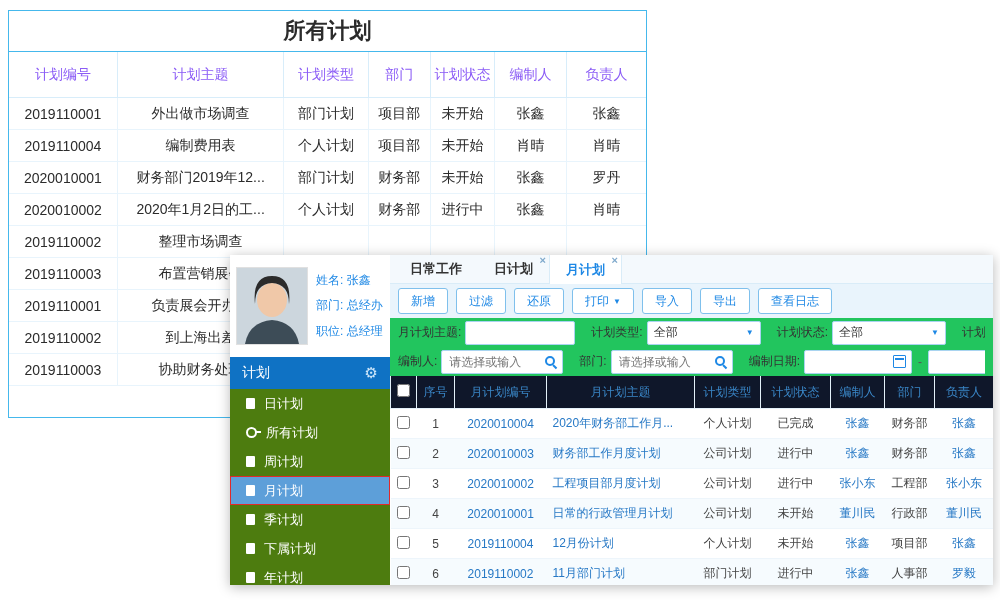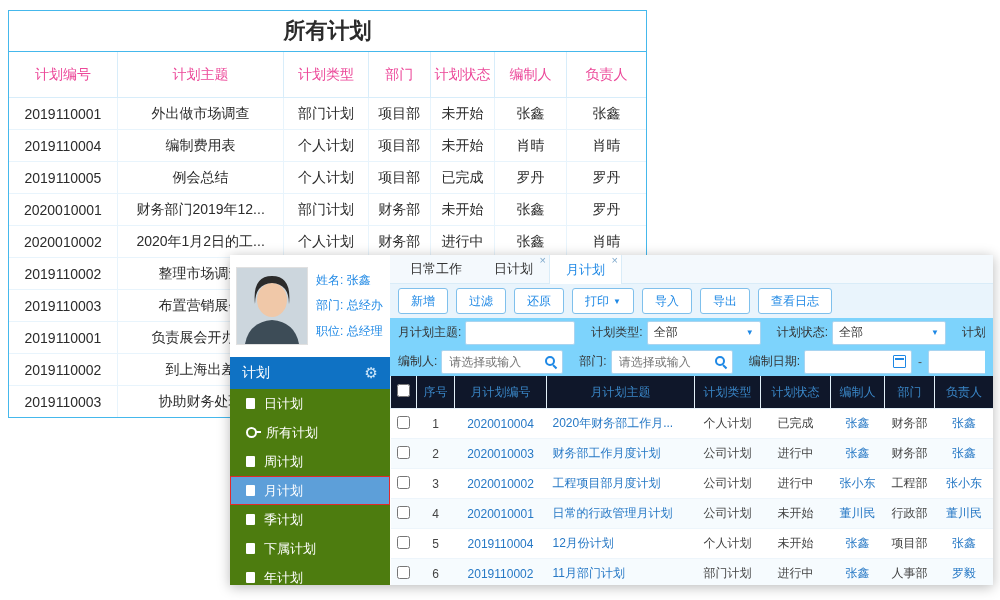--- a/index.html
+++ b/index.html
@@ -5,21 +5,21 @@
   html,body{margin:0;padding:0;}
   body{width:1000px;height:600px;position:relative;background:#fff;
        font-family:"Liberation Sans","DejaVu Sans",sans-serif;overflow:hidden;}
 
   
   .bg-window{position:absolute;left:8px;top:10px;width:637px;height:406px;
              border:1px solid #45b8ec;background:#fff;overflow:hidden;}
   .bg-title{height:40px;line-height:40px;text-align:center;font-size:22px;
             font-weight:bold;color:#2b2b2b;border-bottom:1px solid #45b8ec;}
   table{border-collapse:collapse;table-layout:fixed;width:100%;}
-  .bg-table th{height:45px;font-size:14px;font-weight:normal;color:#ec4899;
+  .bg-table th{height:45px;font-size:14px;font-weight:normal;color:#8b5cf6;
                border:1px solid #d8edfa;border-top:none;text-align:center;padding:0 2px;}
   .bg-table th:first-child{border-left:none;}
   .bg-table th:last-child{border-right:none;}
   .bg-table td{height:31px;font-size:14px;color:#2b2b2b;text-align:center;
                border:1px solid #e8f4fc;white-space:nowrap;overflow:hidden;padding:0 2px;}
   .bg-table td:first-child{border-left:none;}
   .bg-table td:last-child{border-right:none;}
 
   
   .fg-window{position:absolute;left:230px;top:255px;width:763px;height:330px;
@@ -38,32 +38,32 @@
   .side-item.active{background:#5d9fd9;outline:1px solid #e02a2a;outline-offset:-1px;}
   .file-icon{width:9px;height:11px;background:#fff;border-radius:1px;flex-shrink:0;}
   .key-icon{width:7px;height:7px;border:2px solid #fff;border-radius:50%;position:relative;flex-shrink:0;}
   .key-icon::after{content:"";position:absolute;left:7px;top:2px;width:6px;height:2px;background:#fff;}
 
   
   .main{flex:1;min-width:0;display:flex;flex-direction:column;}
   .tabbar{height:28px;background:#f4f9fd;border-bottom:1px solid #d9ecf8;display:flex;
           align-items:stretch;padding-left:4px;flex-shrink:0;}
   .tab{position:relative;padding:0 16px;display:flex;align-items:center;font-size:13px;
-       color:#333;cursor:pointer;}
+       color:#333;cursor:pointer;font-weight:bold;}
   .tab.active{background:#fff;color:#1e88e5;border-left:1px solid #d9ecf8;
               border-right:1px solid #d9ecf8;margin-bottom:-1px;}
   .tab .close-icon{position:absolute;top:0;right:3px;font-size:11px;color:#7fa9cc;line-height:1;}
   .toolbar{height:34px;background:#e9f4fc;display:flex;align-items:center;gap:8px;
            padding:0 8px;flex-shrink:0;}
   .tbtn{height:16px;padding:12px 12px;background:#fff;border:1px solid #7fc0ec;border-radius:3px;
         color:#1e88e5;font-size:12px;display:flex;align-items:center;gap:4px;cursor:pointer;
         font-family:inherit;}
   .caret{font-size:8px;color:#1e88e5;}
 
-  .filters{background:#7dd3fc;padding:0 8px;flex-shrink:0;}
+  .filters{background:#22c55e;padding:0 8px;flex-shrink:0;}
   .frow{height:29px;display:flex;align-items:center;font-size:12px;color:#333;
         white-space:nowrap;overflow:hidden;}
   .flabel{margin-right:4px;flex-shrink:0;}
   .ftext{height:22px;border:1px solid #a9d4f0;border-radius:2px;padding:0 4px;font-size:12px;
          width:100px;margin-right:16px;flex-shrink:0;outline:none;font-family:inherit;}
   .fselect{height:22px;border:1px solid #a9d4f0;border-radius:2px;width:100px;display:flex;
            align-items:center;justify-content:space-between;padding:0 6px;margin-right:16px;
            color:#333;cursor:pointer;flex-shrink:0;background:#fff;}
   .searchbox{height:22px;border:1px solid #a9d4f0;border-radius:2px;display:flex;
              align-items:center;width:110px;padding:0 5px;margin-right:16px;flex-shrink:0;background:#fff;}
@@ -131,29 +131,20 @@
         <tr>
           <td>2019110004</td>
           <td>编制费用表</td>
           <td>个人计划</td>
           <td>项目部</td>
           <td>未开始</td>
           <td>肖晴</td>
           <td>肖晴</td>
         </tr>
         <tr>
-          <td>2019110005</td>
-          <td>例会总结</td>
-          <td>个人计划</td>
-          <td>项目部</td>
-          <td>已完成</td>
-          <td>罗丹</td>
-          <td>罗丹</td>
-        </tr>
-        <tr>
           <td>2020010001</td>
           <td>财务部门2019年12...</td>
           <td>部门计划</td>
           <td>财务部</td>
           <td>未开始</td>
           <td>张鑫</td>
           <td>罗丹</td>
         </tr>
         <tr>
           <td>2020010002</td>

